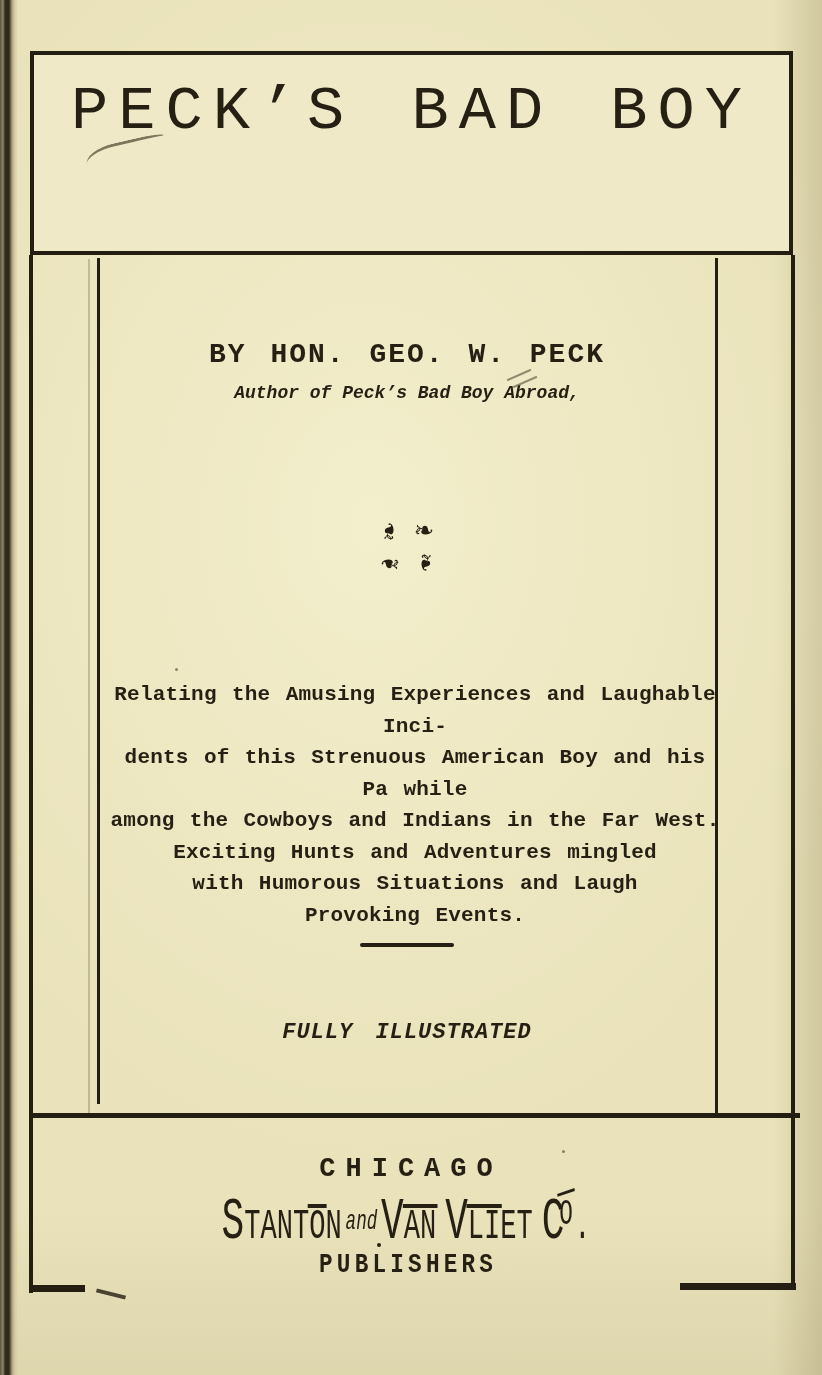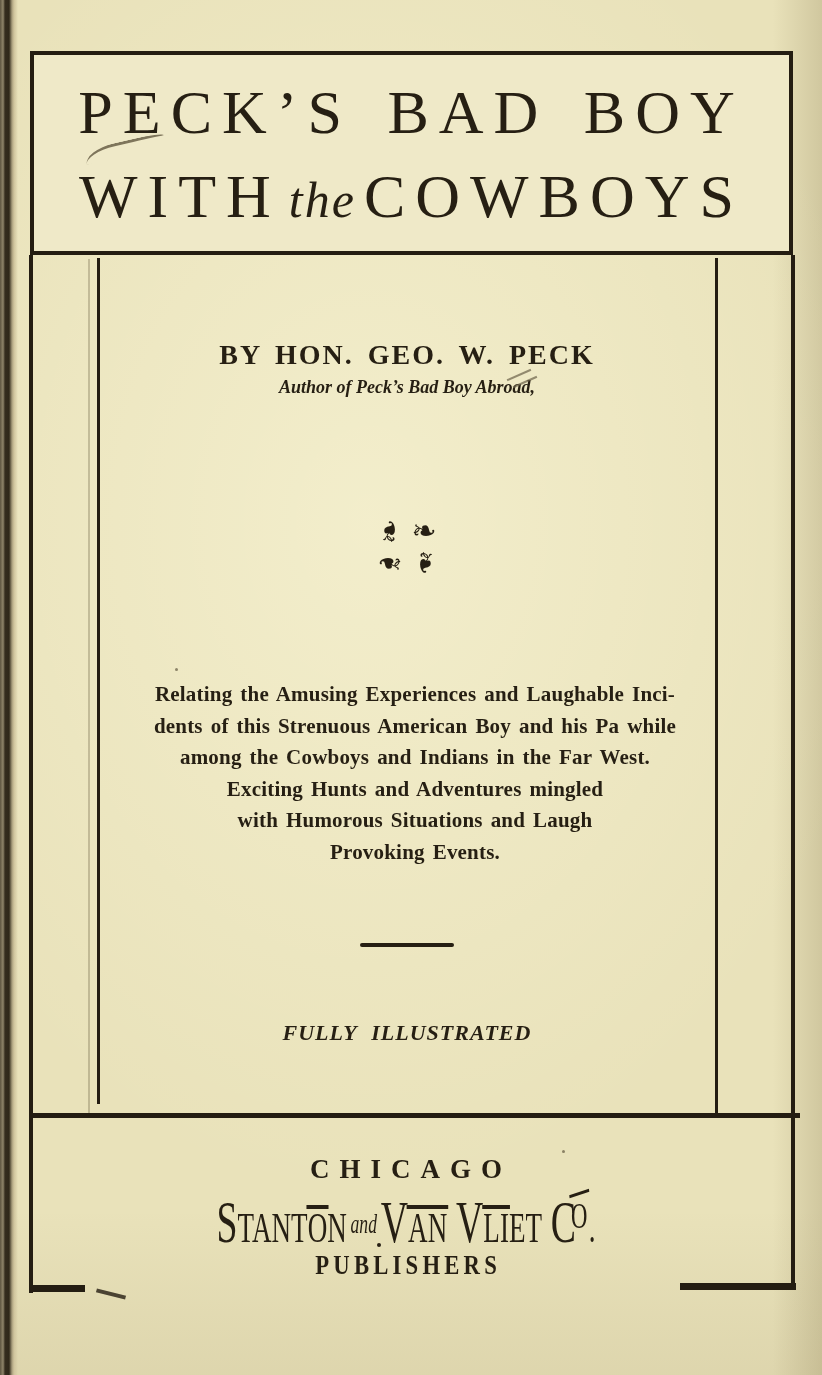--- a/index.html
+++ b/index.html
@@ -6,21 +6,21 @@
     --page_bg:#e9e2ba; --page_bg_light:#efe9c8; --ink:#261f13; --line:#241d12; --pencil:#6b6148;
   }
   html,body{margin:0;padding:0;background:#888;}
   .page{
     position:relative; width:822px; height:1375px; overflow:hidden;
     background:
       radial-gradient(ellipse 90% 70% at 45% 38%, rgba(255,252,225,0.45), rgba(0,0,0,0) 70%),
       linear-gradient(90deg, rgba(0,0,0,0) 94%, rgba(120,104,62,0.22) 100%),
       linear-gradient(180deg, rgba(0,0,0,0) 88%, rgba(140,124,80,0.12) 100%),
       var(--page_bg,#e9e2ba);
-    font-family:Liberation Serif, serif;
+    font-family:Liberation Mono, monospace;
     color:var(--ink,#261f13);
   }
   
   .gutter{
     position:absolute; left:0; top:0; width:18px; height:100%;
     background:linear-gradient(90deg,
       #5d5540 0px,#8e8569 3px,#342d1e 5px,#2e2819 9px,#a99e7d 12px,#cfc49d 14px,rgba(233,226,186,0) 18px);
   }
   
   .hline,.vline{position:absolute; background:var(--line,#241d12);}
@@ -33,21 +33,21 @@
   .title-l1{margin-top:26px; font-size:62px; line-height:1; letter-spacing:10px; word-spacing:10px; white-space:nowrap;}
   .title-l2{margin-top:22px; font-size:62px; line-height:1; letter-spacing:10px; word-spacing:6px; white-space:nowrap;}
   .title-l2 .it{font-style:italic; font-size:50px; letter-spacing:2px; padding:0 8px;}
   .crease{position:absolute; left:88px; top:259px; width:2px; height:855px; background:rgba(70,58,32,0.25);}
   
   .mid{
     position:absolute; left:97px; top:258px; width:620px; height:856px;
     text-align:center;
   }
   .byline{position:absolute; top:81px; left:0; width:100%; font-size:28px; font-weight:bold; letter-spacing:2px; word-spacing:5px; white-space:nowrap;}
-  .credit{position:absolute; top:118px; left:0; width:100%; font-style:italic; font-weight:bold; font-size:18px; line-height:23px;}
+  .credit{position:absolute; top:124px; left:0; width:100%; font-style:italic; font-weight:bold; font-size:18px; line-height:23px;}
   .ornament{position:absolute; top:258px; left:50%; transform:translateX(-50%); width:70px; height:64px; line-height:0;}
   .ornament span{display:inline-block; width:34px; height:31px; font-size:30px; line-height:30px; color:var(--ink,#261f13);}
   .orn-tl{transform:rotate(-90deg);} .orn-tr{transform:rotate(0deg);}
   .orn-bl{transform:rotate(180deg);} .orn-br{transform:rotate(90deg);}
   .desc{position:absolute; top:421px; left:8px; width:100%; font-size:21px; font-weight:bold; line-height:31.5px; letter-spacing:0.2px; word-spacing:2.5px;}
   .short-rule{position:absolute; top:685px; left:50%; transform:translateX(-50%); width:94px; height:4px; background:var(--ink,#261f13); border-radius:2px;}
   .fully{position:absolute; top:762px; left:0; width:100%; font-size:22px; font-style:italic; font-weight:bold; letter-spacing:1px; word-spacing:8px; white-space:nowrap;}
   
   .imprint{position:absolute; left:22px; top:1113px; width:768px; text-align:center;}
   .city{position:absolute; top:41px; left:0; width:100%; font-size:27px; font-weight:bold; letter-spacing:10px; text-indent:10px; white-space:nowrap;}
@@ -77,21 +77,20 @@
 </style>
 </head>
 <body>
 
 <div class="page">
 
   <div class="gutter"></div>
 
   <div class="title-box">
     <div class="title-l1">PECK’S BAD BOY</div>
-    <div class="title-l2"><span>WITH</span><span class="it">the</span><span>COWBOYS</span></div>
   </div>
   <div class="swash"></div>
 
   <div class="vline" style="left:29px; top:255px; width:3.5px; height:1038px;"></div>
   <div class="vline" style="left:791px; top:255px; width:3.5px; height:1034px;"></div>
   <div class="vline" style="left:97px; top:258px; width:3px; height:846px;"></div>
   <div class="vline" style="left:715px; top:258px; width:3px; height:859px;"></div>
   <div class="crease"></div>
   <div class="hline" style="left:29px; top:1113px; width:771px; height:4.5px;"></div>
   <div class="hline" style="left:29px; top:1285px; width:56px; height:6.5px;"></div>

